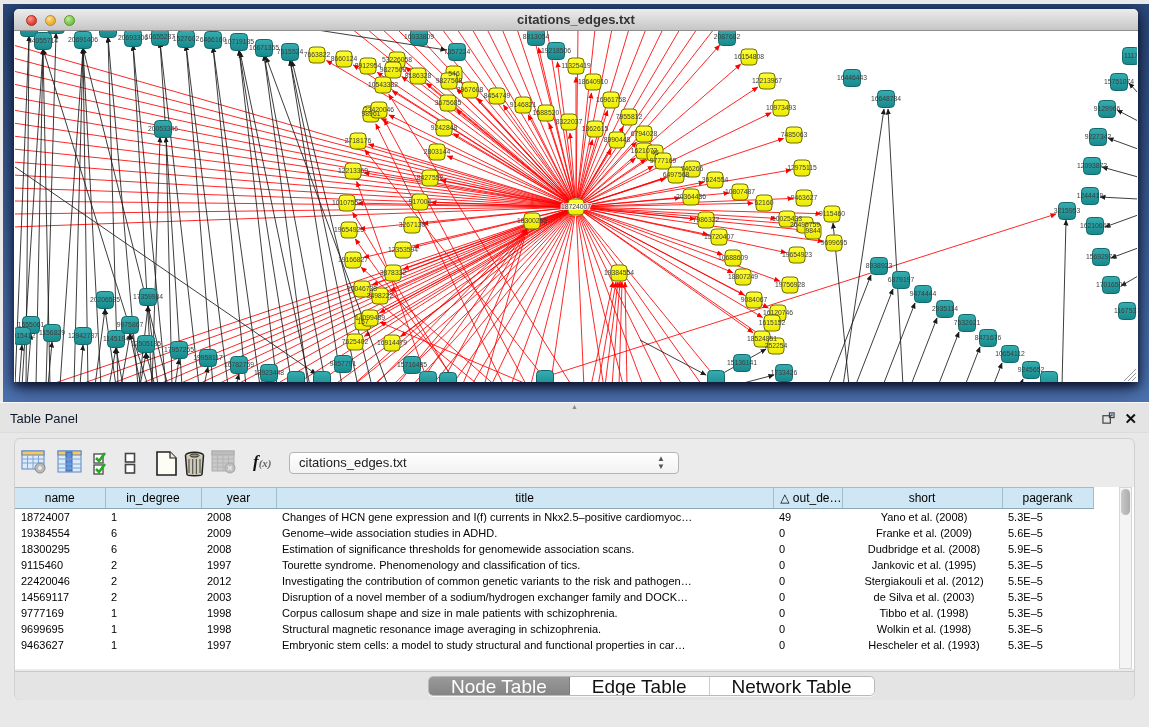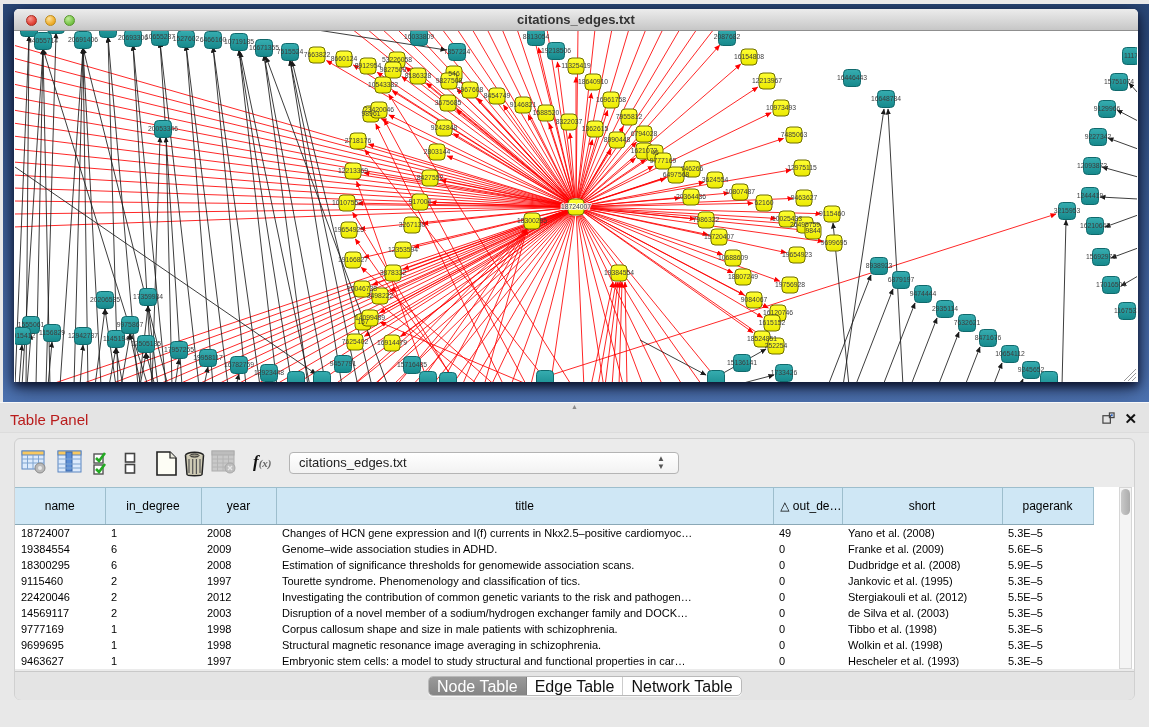--- a/index.html
+++ b/index.html
@@ -15,45 +15,45 @@
 #titlebar .tt{display:block;text-align:center;font-size:13px;color:#333;
  line-height:21px;font-weight:bold}
 .tl{position:absolute;top:5.5px;width:11px;height:11px;border-radius:50%}
 #tlr{left:12px;background:radial-gradient(circle at 35% 30%,#f89a92,#e2463a 60%,#c43227);border:1px solid #ad2b20}
 #tly{left:31px;background:radial-gradient(circle at 35% 30%,#fce3a0,#f0b031 60%,#dd9b1a);border:1px solid #c08c18}
 #tlg{left:50px;background:radial-gradient(circle at 35% 30%,#c0eb9a,#7cc84e 60%,#5dad31);border:1px solid #57962c}
 #graph{position:absolute;left:1px;top:22px}
 #tpanel{position:absolute;left:0;top:402px;width:1149px;height:325px;background:#e8e8e8}
 #tpanel .hdr{position:absolute;left:0;top:0;width:100%;height:31px;background:#e4e4e4;
  border-top:1px solid #f8f8f8;border-bottom:1px solid #dcdcdc}
-.hdr .lbl{position:absolute;left:10px;top:8px;font-size:15px;color:#b91c1c}
+.hdr .lbl{position:absolute;left:10px;top:8px;font-size:13px;color:#0f172a}
 .hdr .flo{position:absolute;right:34px;top:9px;width:13px;height:13px}
 .hdr .clo{position:absolute;right:12px;top:7px;font-size:15px;color:#111;font-weight:bold}
 #caret{position:absolute;left:571px;top:0px;color:#8a8a8a;font-size:7px}
 #toolbar{position:absolute;left:14px;top:36px;width:1121px;height:262px;
  background:#ebebeb;border:1px solid #d0d0d0;border-radius:6px}
 #combo{position:absolute;left:274px;top:13px;width:390px;height:22px;background:linear-gradient(#fff,#f2f2f2);
  border:1px solid #b4b4b4;border-radius:4px;font-size:13px;color:#222;line-height:20px;padding-left:9px}
 #combo .st{position:absolute;right:13px;top:2px;font-size:8px;color:#555;line-height:8px;text-align:center}
 table{border-collapse:collapse;table-layout:fixed;font-size:11px;color:#000}
 #tbl{position:absolute;left:0px;top:48px;width:1078px;background:#fff}
 #tblbg{position:absolute;left:0px;top:48px;width:1119px;height:182px;background:#fff}
-th{background:#cfe7f5;font-weight:normal;font-size:12px;height:37px;
+th{background:#cfe7f5;font-weight:normal;font-size:12px;height:21px;
  border-right:1px solid #9dbecd;border-top:1px solid #9dbecd;border-bottom:1px solid #8aa8b6}
 td{height:16px;padding:0 2px 0 6px;overflow:hidden;white-space:nowrap}
 .c0{width:90px}.c1{width:96px}.c2{width:75px}.c3{width:497px}
 .c4{width:69px}.c5{width:160px}.c6{width:91px}
-td.c5{text-align:left}
+td.c5{text-align:center}
 #sbar{position:absolute;right:2px;top:48px;width:13px;height:182px;background:#f4f4f4;border:1px solid #d6d6d6}
 #sbar .th{position:absolute;left:1px;top:1px;width:9px;height:26px;background:linear-gradient(90deg,#c9c9c9,#ababab);border-radius:5px}
 #tabs{position:absolute;left:0;top:232px;width:100%;height:29px;background:#e4e4e4;
  border-top:1px solid #c9c9c9;border-radius:0 0 6px 6px}
 #seg{position:absolute;left:413px;top:4px;height:20px;border:1px solid #b9b9b9;border-radius:5px;
  background:#fff;display:flex;overflow:hidden;box-shadow:0 1px 0 rgba(255,255,255,.7)}
-#seg div{font-size:16px;line-height:19px;padding:0 8px;color:#111}
+#seg div{font-size:19px;line-height:19px;padding:0 22px;color:#111}
 #seg .sel{background:linear-gradient(#9a9a9a,#848484);color:#fff;border-right:1px solid #7e7e7e}
 #seg .sp{border-left:1px solid #ccc}
 #status{position:absolute;left:0;top:298px;width:1149px;height:27px;background:#ececec;border-top:1px solid #dcdcdc}
 #status .mem{position:absolute;right:37px;top:8px;font-size:11px;color:#222}
 #status .dot{position:absolute;right:14px;top:6px;width:12px;height:12px;border-radius:50%;
  background:#3ec43e;border:1.5px solid #2e7d32}
 .ico{position:absolute;top:12px}
 </style></head>
 <body>
 <div id="stage">

